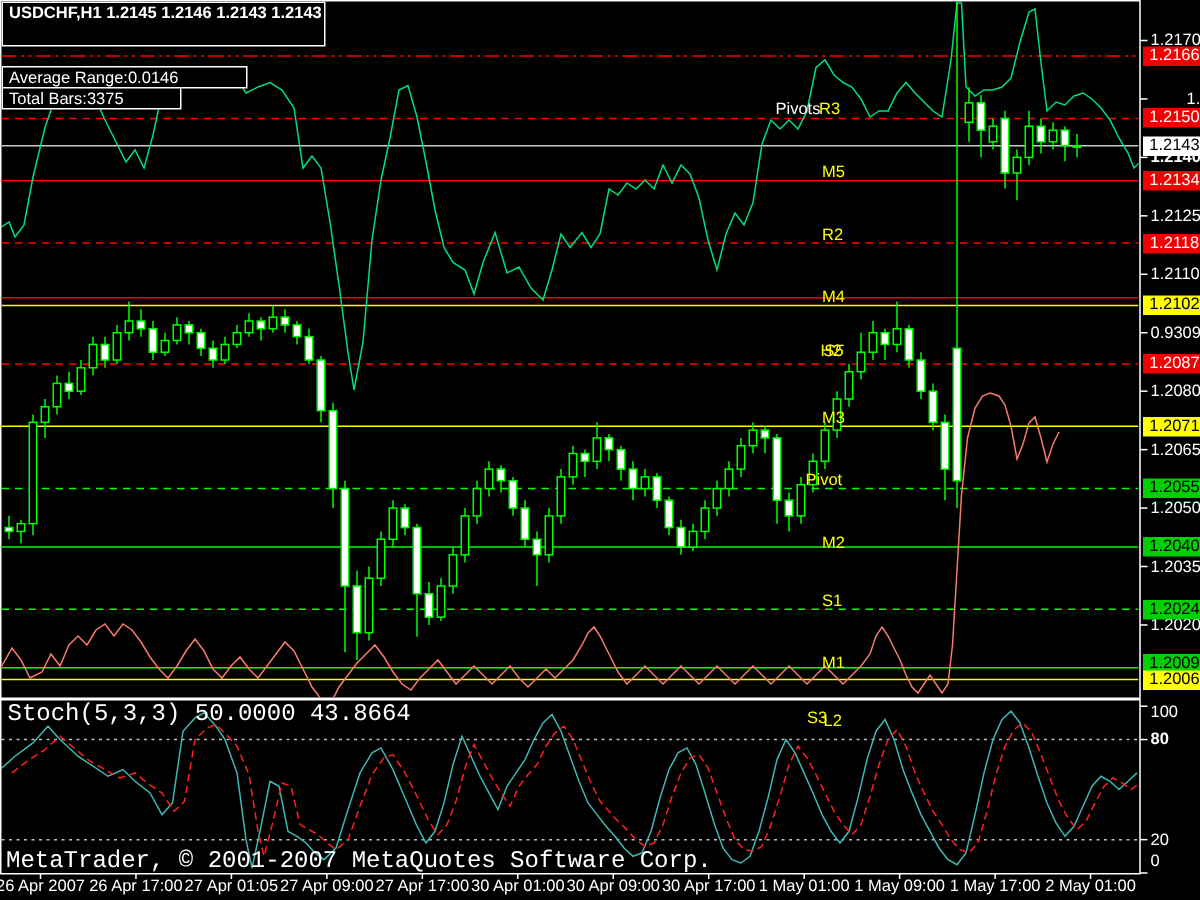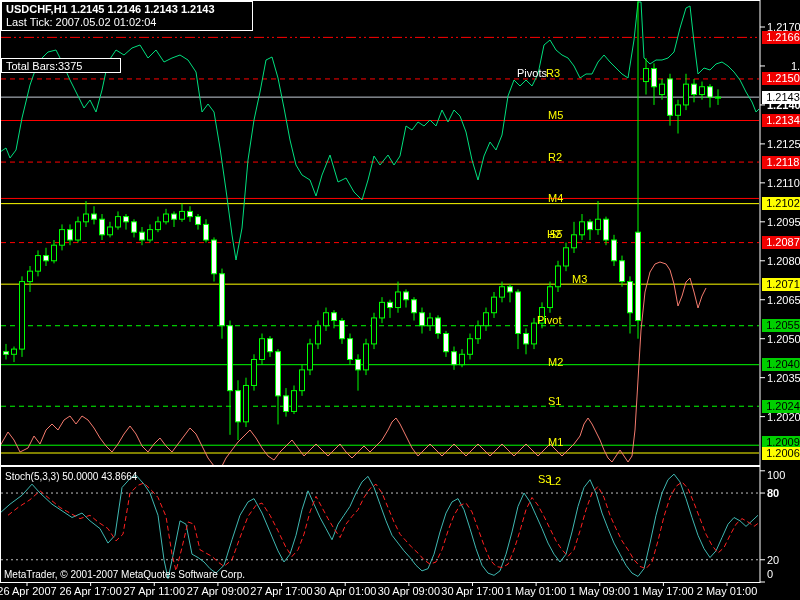--- a/index.html
+++ b/index.html
@@ -1,19 +1,19 @@
 <!DOCTYPE html>
 <html><head>
 <meta charset="utf-8">
 <style>
   html,body{margin:0;padding:0;background:#555;}
   #screen{position:relative;width:800px;height:600px;background:#000;overflow:hidden;
           font-family:"Liberation Sans",sans-serif;}
   svg{position:absolute;left:0;top:0;}
-  .lbl{position:absolute;color:#fff;font-size:10px;white-space:nowrap;line-height:13px;}
+  .lbl{position:absolute;color:#fff;font-size:16px;white-space:nowrap;line-height:13px;font-family:Liberation Mono, monospace;}
   .infobox{position:absolute;border:1px solid #fff;background:#000;color:#fff;
            font-size:11px;line-height:13px;padding:1px 0 0 4px;box-sizing:border-box;}
   .badge{position:absolute;left:762px;width:42px;height:13px;font-size:11px;line-height:13px;
          text-align:center;white-space:nowrap;}
   .pivlbl{position:absolute;font-size:11px;line-height:12px;white-space:nowrap;margin-top:28px;}
   .tick-lbl{position:absolute;color:#fff;font-size:11px;white-space:nowrap;}
   .time-lbl{position:absolute;color:#fff;font-size:11px;white-space:nowrap;transform:translateX(-50%);}
 </style>
 </head>
 <body>
@@ -262,21 +262,21 @@
       <line x1="663.4" y1="582" x2="663.4" y2="586" stroke="#FFFFFF"></line>
       <line x1="727.04" y1="582" x2="727.04" y2="586" stroke="#FFFFFF"></line>
     </svg>
 
   <div id="labels-layer" style="position:absolute;left:0;top:0;width:640px;height:600px;pointer-events:none;">
       <div class="tick-lbl" style="left:767px;top:21px;">1.2170</div>
       <div class="tick-lbl" style="left:767px;top:59.96400000000148px;margin-left:24px;">1.2155</div>
       <div class="tick-lbl" style="left:767px;top:98.92800000000295px;font-weight:bold;">1.2140</div>
       <div class="tick-lbl" style="left:767px;top:137.89200000000443px;">1.2125</div>
       <div class="tick-lbl" style="left:767px;top:176.85600000000014px;">1.2110</div>
-      <div class="tick-lbl" style="left:767px;top:215.8200000000016px;">1.2095</div>
+      <div class="tick-lbl" style="left:767px;top:215.8200000000016px;">0.9309</div>
       <div class="tick-lbl" style="left:767px;top:254.78400000000306px;">1.2080</div>
       <div class="tick-lbl" style="left:767px;top:293.7480000000046px;">1.2065</div>
       <div class="tick-lbl" style="left:767px;top:332.7120000000003px;">1.2050</div>
       <div class="tick-lbl" style="left:767px;top:371.67600000000175px;">1.2035</div>
       <div class="tick-lbl" style="left:767px;top:410.6400000000032px;">1.2020</div>
       <div class="tick-lbl" style="left:767px;top:468.79999999999995px;">100</div>
       <div class="tick-lbl" style="left:767px;top:487.03999999999996px;font-weight:bold;">80</div>
       <div class="tick-lbl" style="left:767px;top:553.76px;">20</div>
       <div class="tick-lbl" style="left:767px;top:568px;">0</div>
       <div class="badge" style="top:30.890400000004625px;background:#F00000;color:#FFFFFF;">1.2166</div>
@@ -292,44 +292,46 @@
       <div class="badge" style="top:436.1160000000004px;background:#00CF00;color:#000000;">1.2009</div>
       <div class="badge" style="top:446.506400000005px;background:#FFFF00;color:#000000;">1.2006</div>
       <div class="badge" style="top:90.6352000000038px;background:#FFFFFF;color:#000000;">1.2143</div>
       <div class="pivlbl" style="left:517px;top:39.390400000004625px;color:#FFFFFF;">Pivots</div>
       <div class="pivlbl" style="left:546px;top:39.390400000004625px;color:#FFFF00;">R3</div>
       <div class="pivlbl" style="left:548px;top:80.95200000000006px;color:#FFFF00;">M5</div>
       <div class="pivlbl" style="left:548px;top:122.51360000000123px;color:#FFFF00;">R2</div>
       <div class="pivlbl" style="left:548px;top:164.07520000000244px;color:#FFFF00;text-align:center;">M4</div>
       <div class="pivlbl" style="left:549px;top:200.4416000000042px;color:#FFFF00;font-style:italic;">S5</div>
       <div class="pivlbl" style="left:547px;top:200.4416000000042px;color:#FFFF00;">H2</div>
-      <div class="pivlbl" style="left:572px;top:244.60079999999934px;color:#FFFF00;">M3</div>
+      <div class="pivlbl" style="left:548px;top:244.60079999999934px;color:#FFFF00;">M3</div>
       <div class="pivlbl" style="left:537px;top:286.1624000000005px;color:#FFFF00;">Pivot</div>
       <div class="pivlbl" style="left:548px;top:327.7240000000017px;color:#FFFF00;">M2</div>
       <div class="pivlbl" style="left:548px;top:366.68800000000317px;color:#FFFF00;">S1</div>
       <div class="pivlbl" style="left:548px;top:408.24960000000436px;color:#FFFF00;">M1</div>
       <div class="pivlbl" style="left:538px;top:444.6160000000004px;color:#FFFF00;">S3</div>
       <div class="pivlbl" style="left:549px;top:447.2136000000001px;color:#FFFF00;text-align:center;">L2</div>
       <div class="time-lbl" style="left:27px;top:585px;">26 Apr 2007</div>
       <div class="time-lbl" style="left:90.64px;top:585px;">26 Apr 17:00</div>
-      <div class="time-lbl" style="left:154.28px;top:585px;">27 Apr 11:00</div>
+      <div class="time-lbl" style="left:154.28px;top:585px;">27 Apr 01:05</div>
       <div class="time-lbl" style="left:217.92000000000002px;top:585px;">27 Apr 09:00</div>
       <div class="time-lbl" style="left:281.56px;top:585px;">27 Apr 17:00</div>
       <div class="time-lbl" style="left:345.2px;top:585px;">30 Apr 01:00</div>
       <div class="time-lbl" style="left:408.84000000000003px;top:585px;">30 Apr 09:00</div>
       <div class="time-lbl" style="left:472.48px;top:585px;">30 Apr 17:00</div>
       <div class="time-lbl" style="left:536.12px;top:585px;">1 May 01:00</div>
       <div class="time-lbl" style="left:599.76px;top:585px;">1 May 09:00</div>
       <div class="time-lbl" style="left:663.4px;top:585px;">1 May 17:00</div>
       <div class="time-lbl" style="left:727.04px;top:585px;">2 May 01:00</div>
     </div>
 
-  <div class="infobox" style="left:1px;top:1px;width:252px;height:30px;">
+  <div class="infobox" style="left:1px;top:1px;width:216px;height:30px;">
     <div style="font-weight:bold;">USDCHF,H1  1.2145 1.2146 1.2143 1.2143</div>
-    <div>Last Tick: 2007.05.02 01:02:04</div>
+  </div>
+  <div class="infobox" style="left:1px;top:44px;width:164px;height:15px;">
+    <div>Average Range:0.0146</div>
   </div>
   <div class="infobox" style="left:1px;top:58px;width:120px;height:15px;">
     <div>Total Bars:3375</div>
   </div>
 
   <div class="lbl" style="left:5px;top:470px;">Stoch(5,3,3) 50.0000 43.8664</div>
 
   <div class="lbl" style="left:4px;top:568px;">MetaTrader, © 2001-2007 MetaQuotes Software Corp.</div>
 </div>
 

